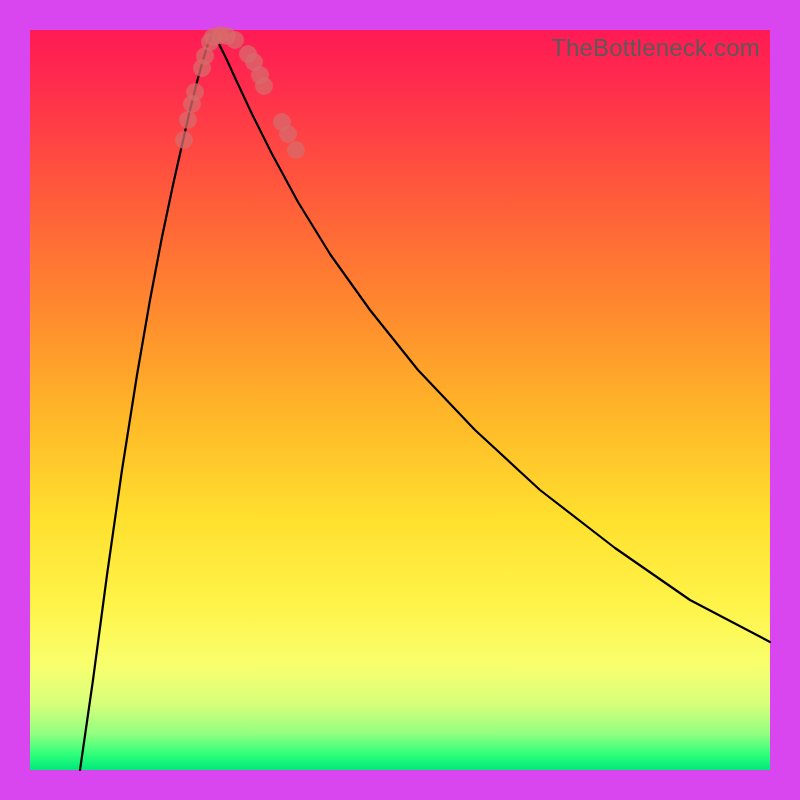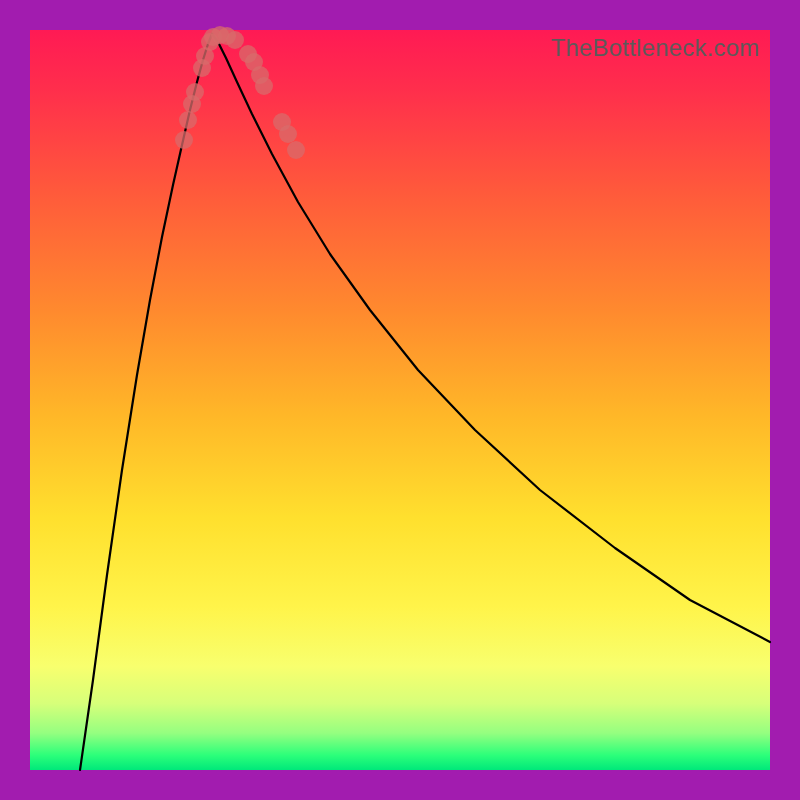--- a/index.html
+++ b/index.html
@@ -10,21 +10,21 @@
     overflow: hidden;
     background: #000;
     font-family: Arial, Helvetica, sans-serif;
   }
   .frame {
     position: absolute;
     left: 0;
     top: 0;
     width: 800px;
     height: 800px;
-    background: #a21caf;
+    background: #d946ef;
   }
   .plot-area {
     position: absolute;
     left: 30px;
     top: 30px;
     width: 740px;
     height: 740px;
     background: linear-gradient(to bottom,
       #ff1a54 0%,
       #ff2e4c 8%,

